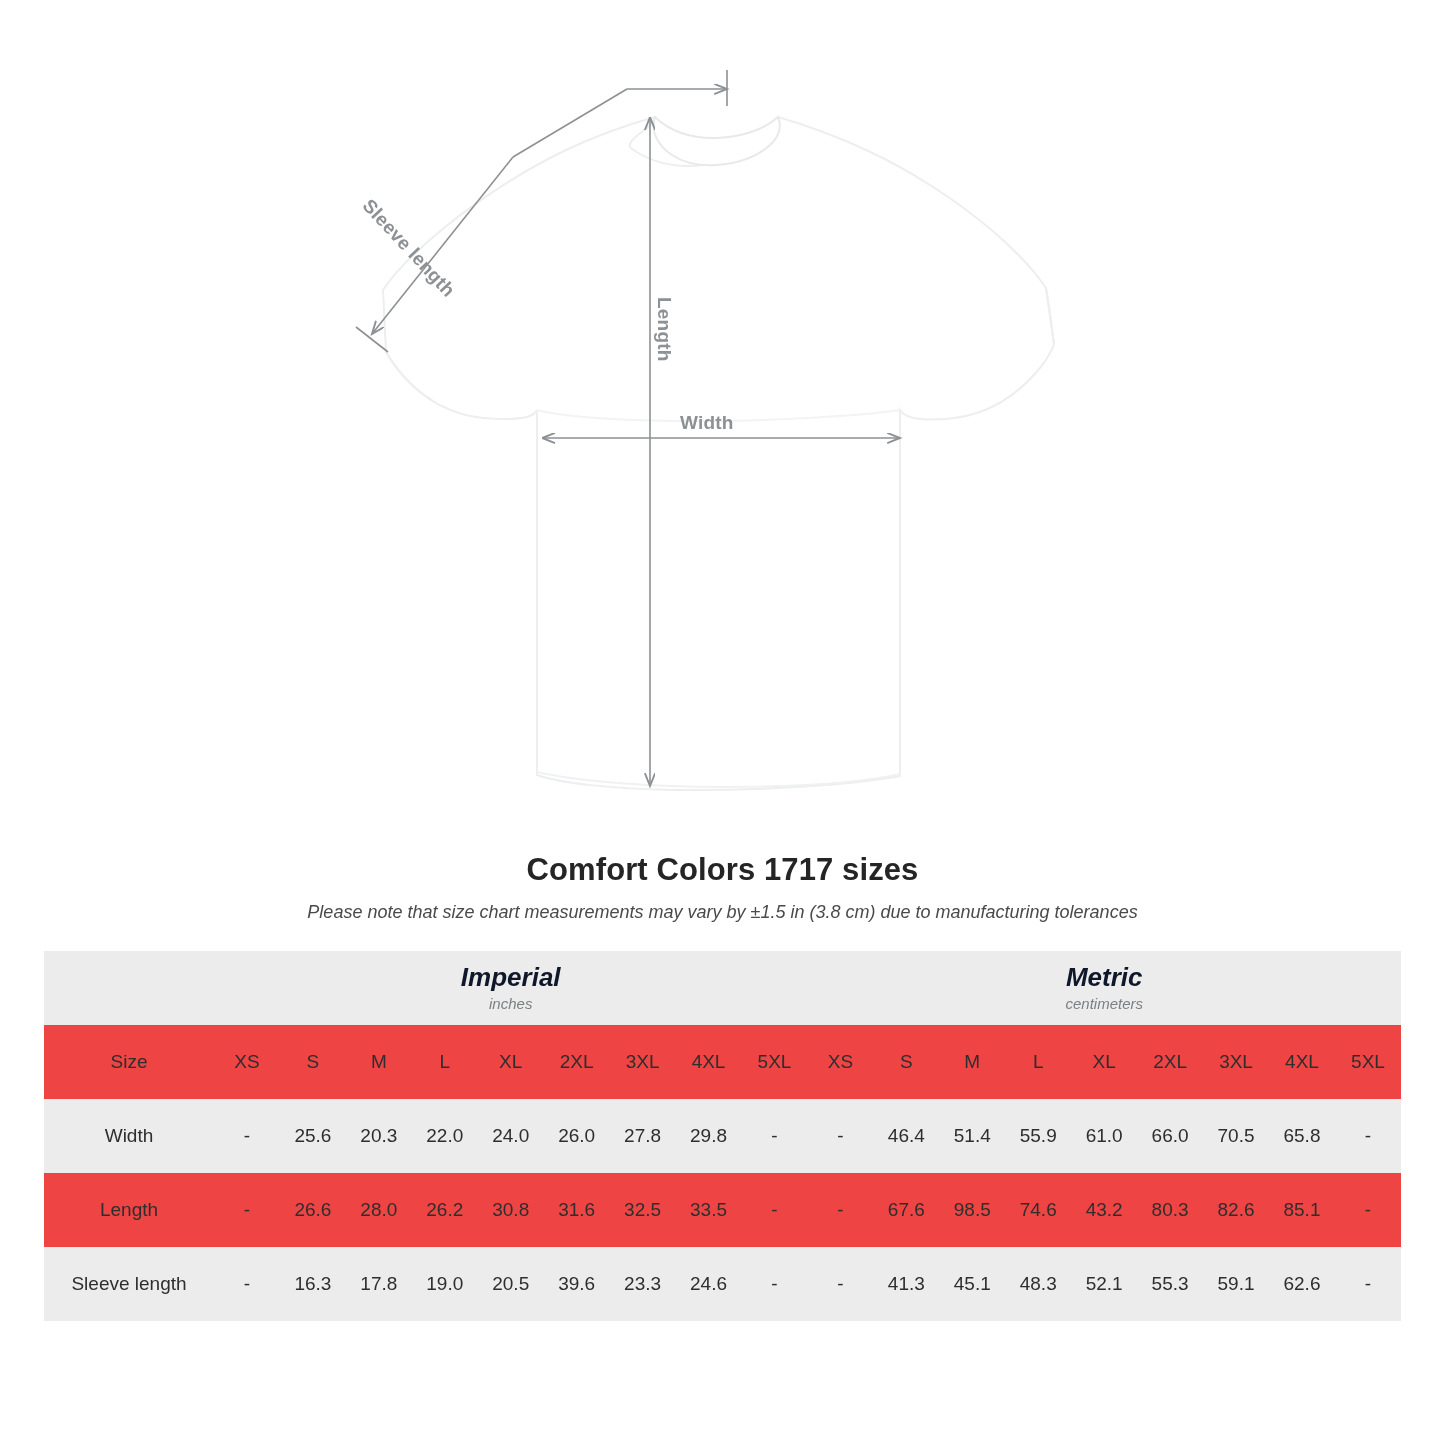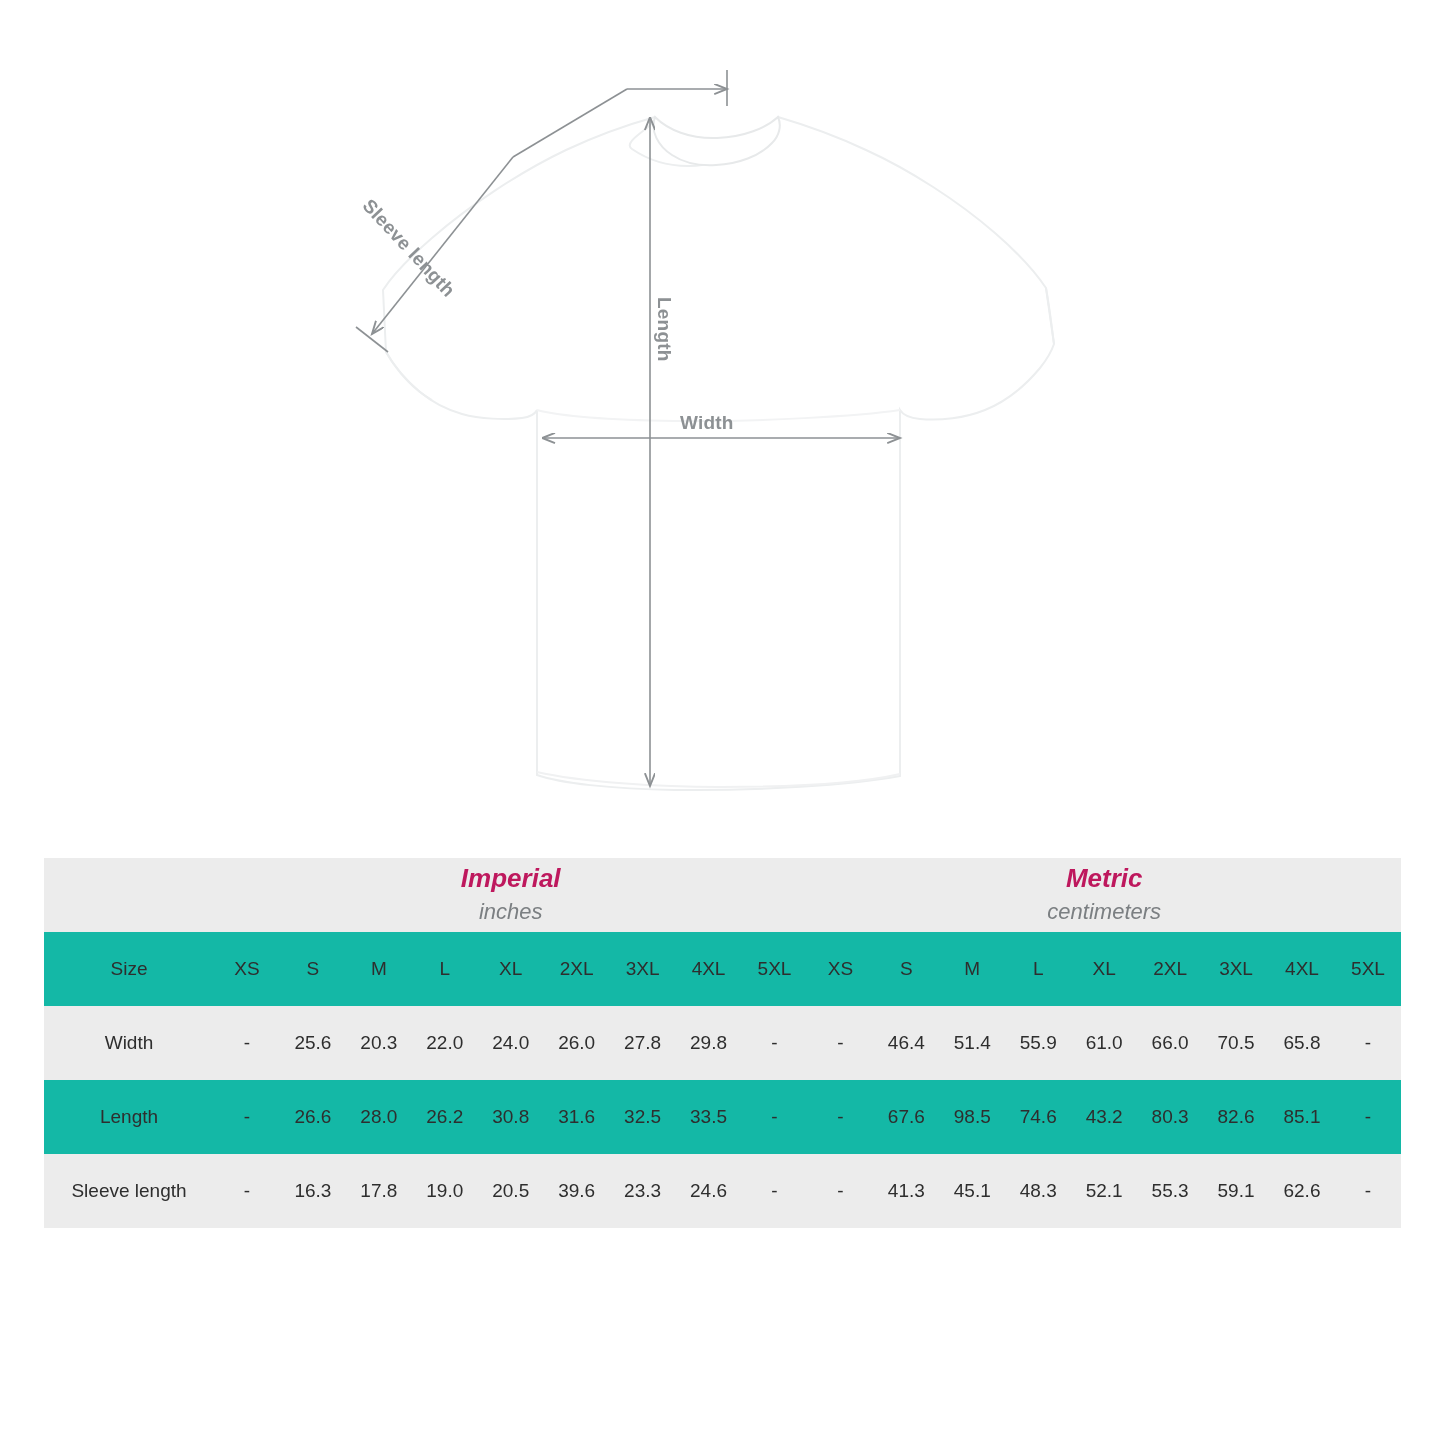--- a/index.html
+++ b/index.html
@@ -99,39 +99,39 @@
     font-weight: normal;
   }
   .unit-head td {
     background: #ececec;
     height: 112px;
   }
   .unit-sys {
     font-size: 26px;
     font-weight: bold;
     font-style: italic;
-    color: #be185d;
+    color: #0f172a;
     line-height: 1.25;
   }
   .unit-sub {
-    font-size: 22px;
+    font-size: 15px;
     font-style: italic;
     color: #7b7f82;
     line-height: 1.5;
   }
   .row-header-cell {
     font-weight: bold;
     font-size: 19px;
     color: #2e2e2e;
   }
   tr.shaded td {
     background: #ececec;
   }
   tr.plain td {
-    background: #14b8a6;
+    background: #ef4444;
   }
   td.label-col {
     width: 170px;
   }
 </style>
 </head>
 <body>
 
 <div class="page">
 
@@ -204,20 +204,24 @@
         <line x1="356" y1="327" x2="388" y2="352" stroke="#8d9194" stroke-width="1.6"></line>
         <line x1="727" y1="70" x2="727" y2="106" stroke="#8d9194" stroke-width="1.6"></line>
       </g>
     </svg>
 
     <div class="dim-label width-label">Width</div>
     <div class="dim-label length-label">Length</div>
     <div class="dim-label sleeve-label">Sleeve length</div>
   </div>
 
+  <div class="title-block">
+    <h1 class="chart-title">Comfort Colors 1717 sizes</h1>
+    <p class="chart-note">Please note that size chart measurements may vary by ±1.5 in (3.8 cm) due to manufacturing tolerances</p>
+  </div>
 
   <div class="table-wrap">
     <table class="size-table">
       <colgroup>
         <col style="width:170px">
         <col span="18">
       </colgroup>
       <tbody>
         <tr class="unit-head">
           <td></td>

